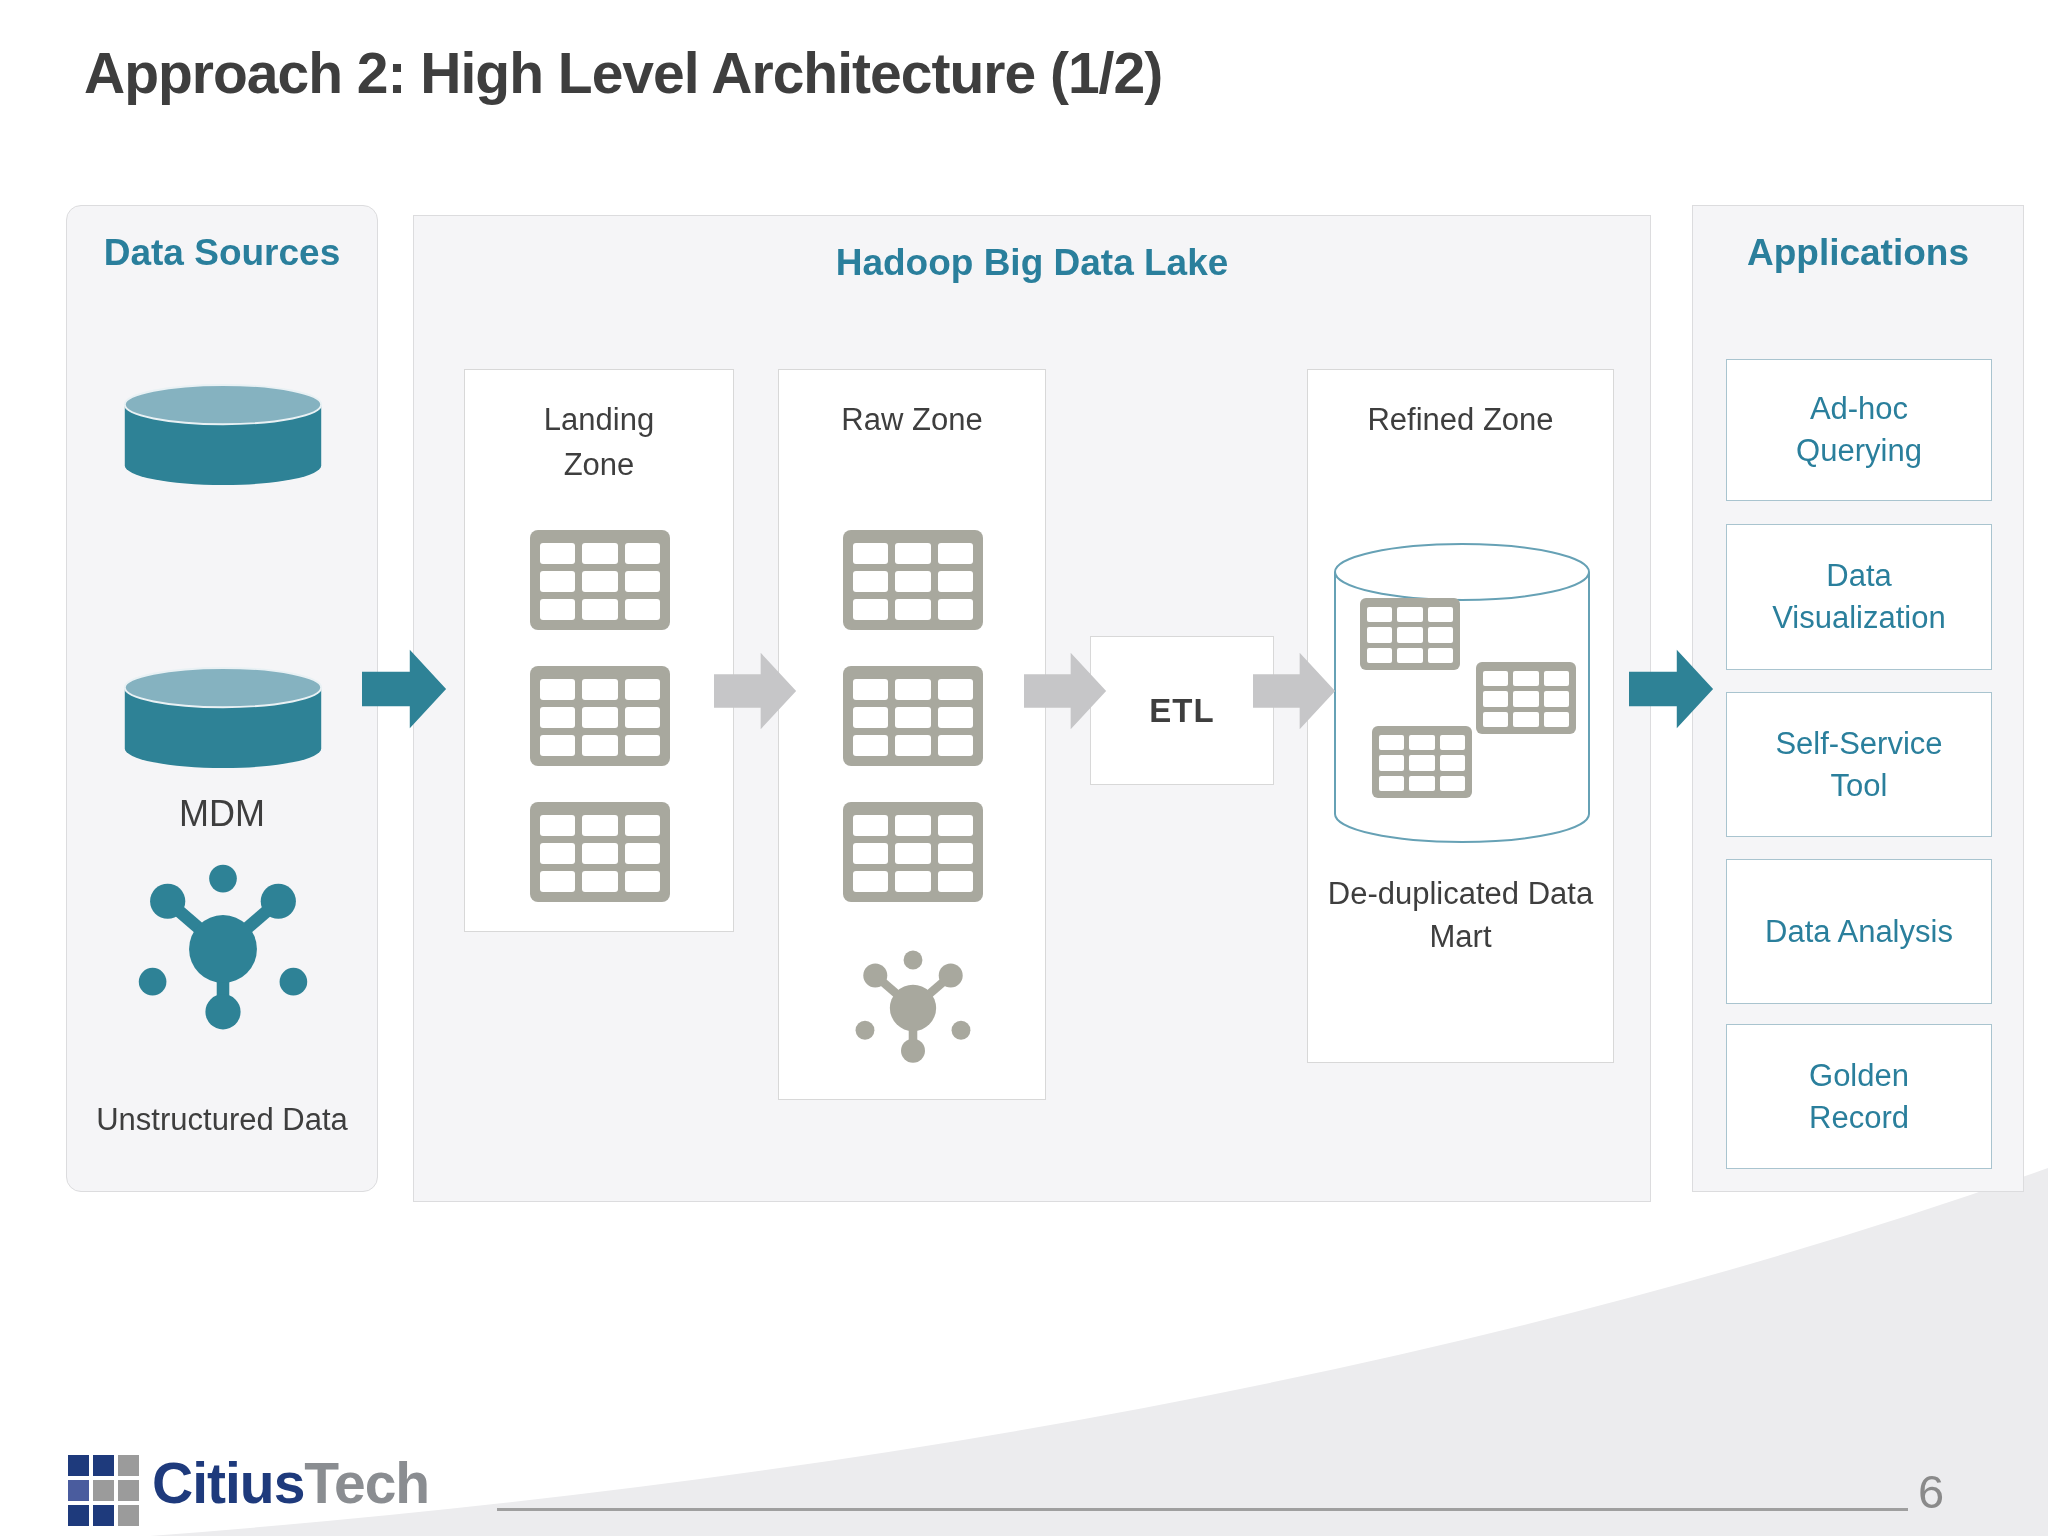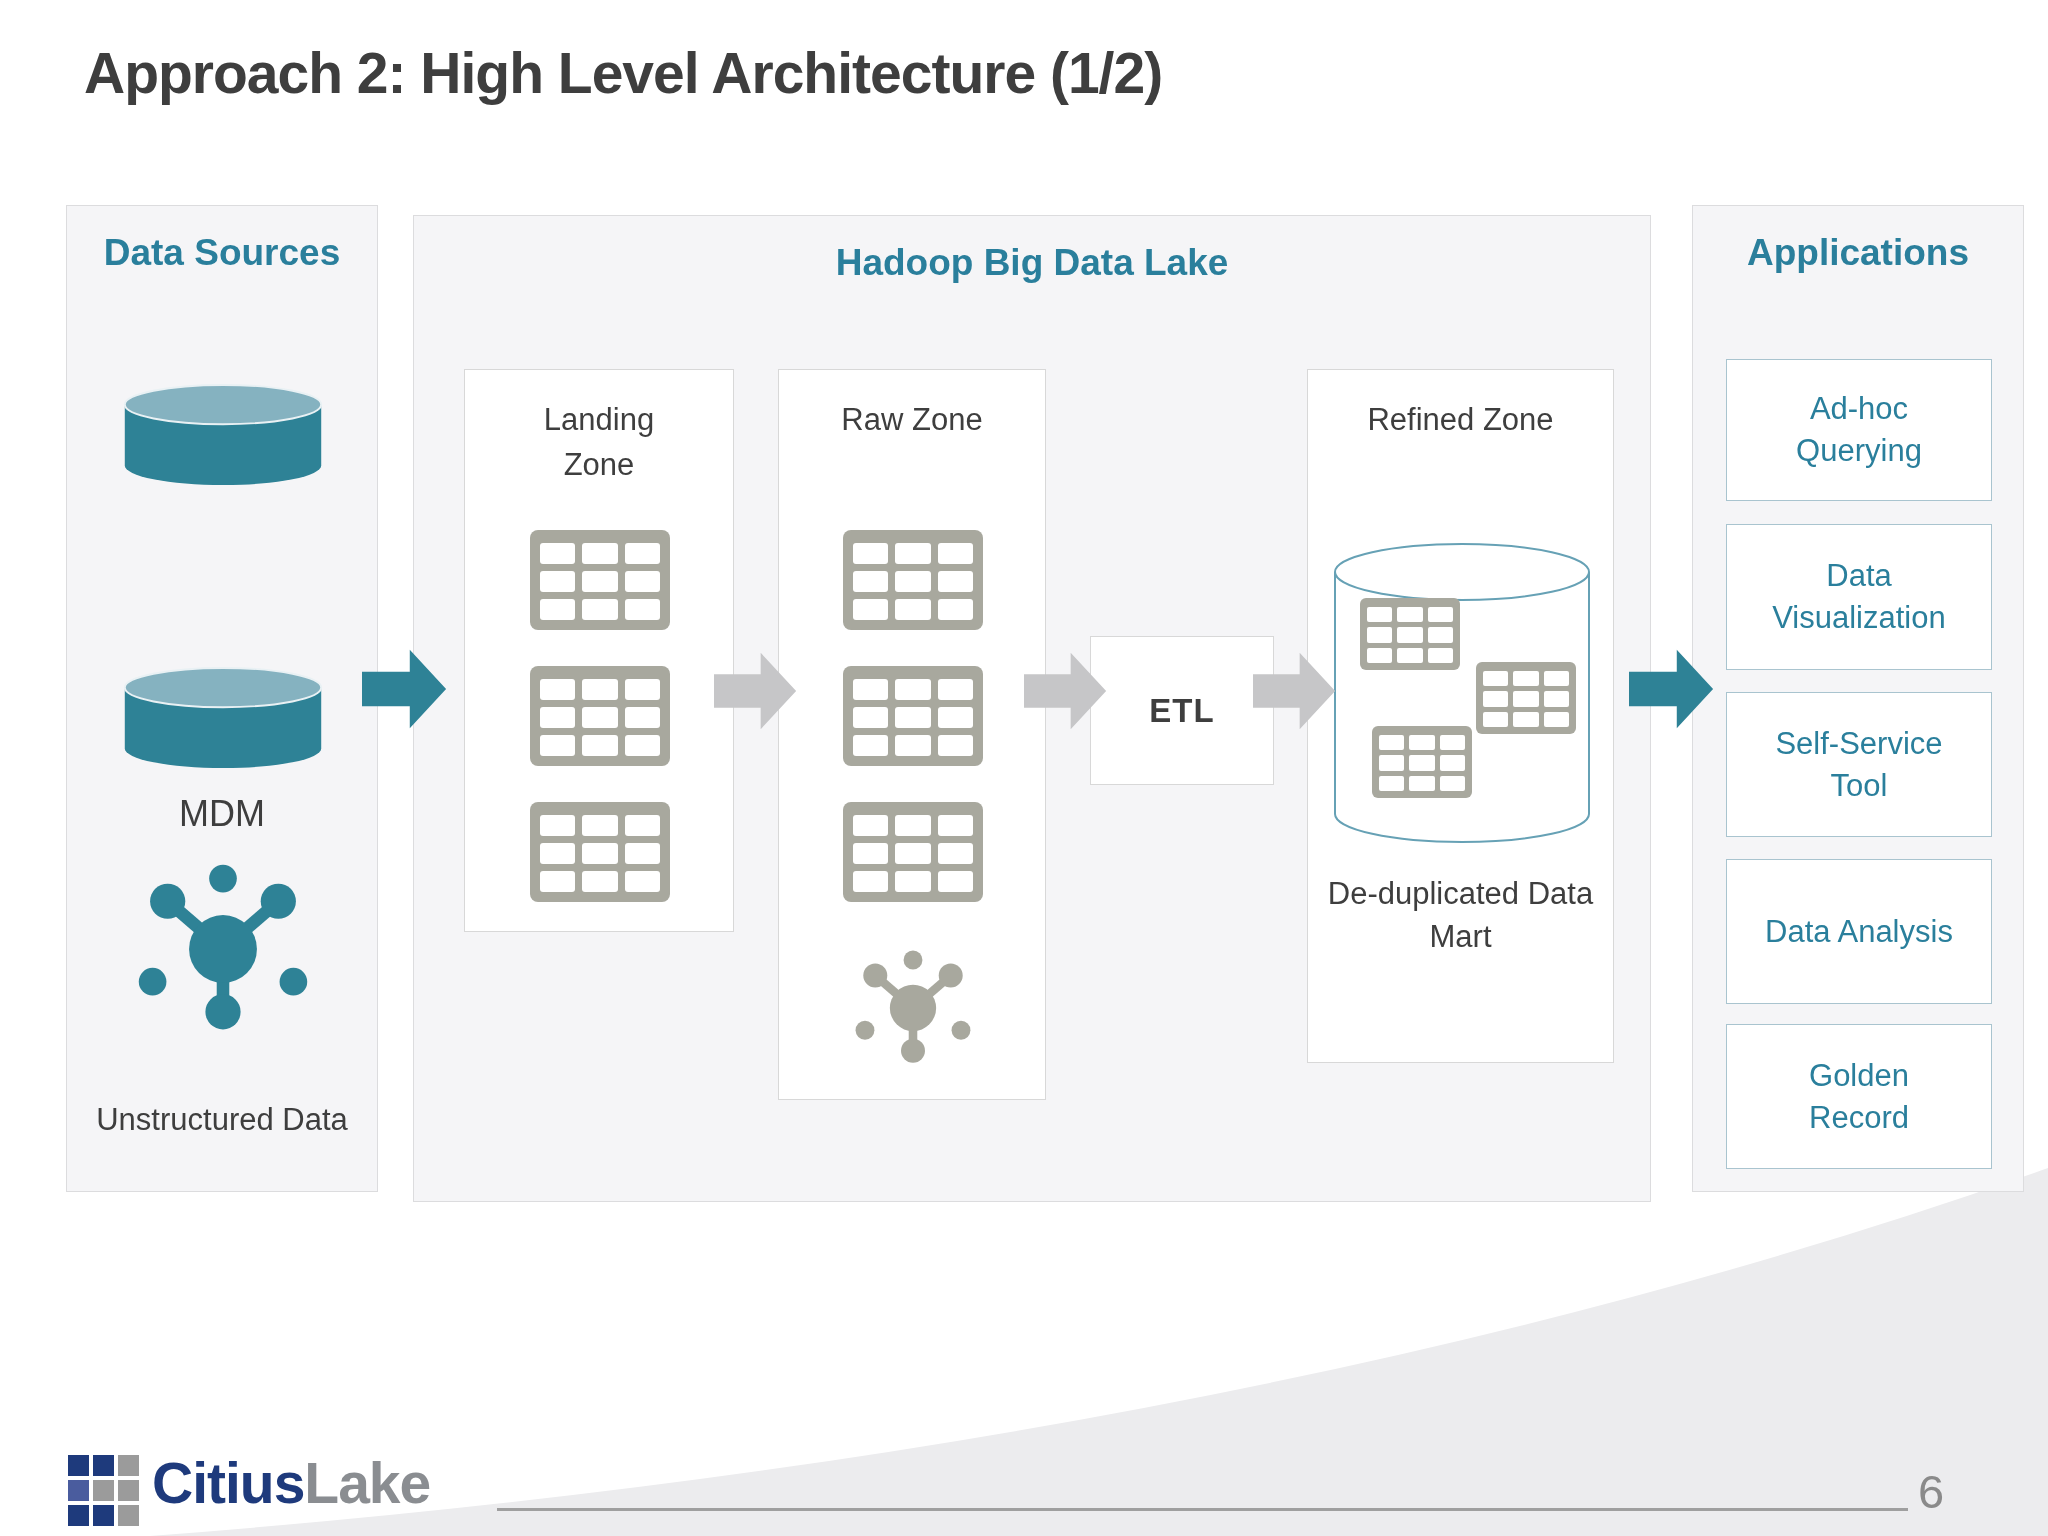--- a/index.html
+++ b/index.html
@@ -24,21 +24,21 @@
   .panel {
     background:var(--panel-bg);
     border:1px solid var(--panel-border);
     z-index:1;
   }
   .panel-title {
     position:absolute; left:0; top:26px; width:100%;
     text-align:center; font-size:37px; font-weight:bold;
     color:var(--teal-text);
   }
-  #panel-sources { left:66px;  top:205px; width:312px;  height:987px; }
+  #panel-sources { left:66px;  top:205px; width:312px;  height:987px;border-radius:15px; }
   #panel-lake    { left:413px; top:215px; width:1238px; height:987px;text-decoration:underline; }
   #panel-apps    { left:1692px;top:205px; width:332px;  height:987px; }
 
   .src-label {
     position:absolute; left:0; width:100%; text-align:center;
     font-size:31px; line-height:1.4; color:var(--text-dark);
   }
 
   
   .zone {
@@ -318,16 +318,16 @@
     <div class="n"></div>
     <div class="g"></div>
   <div class="nl"></div>
     <div class="g"></div>
     <div class="g"></div>
   <div class="n"></div>
     <div class="n"></div>
     <div class="g"></div>
 </div>
 <div id="logo-text" class="abs">
-  <span class="citius">Citius</span><span class="tech">Lake</span>
+  <span class="citius">Citius</span><span class="tech">Tech</span>
 </div>
 <div id="footer-line" class="abs"></div>
 <div id="page-number" class="abs">6</div>
 
 </body></html>

